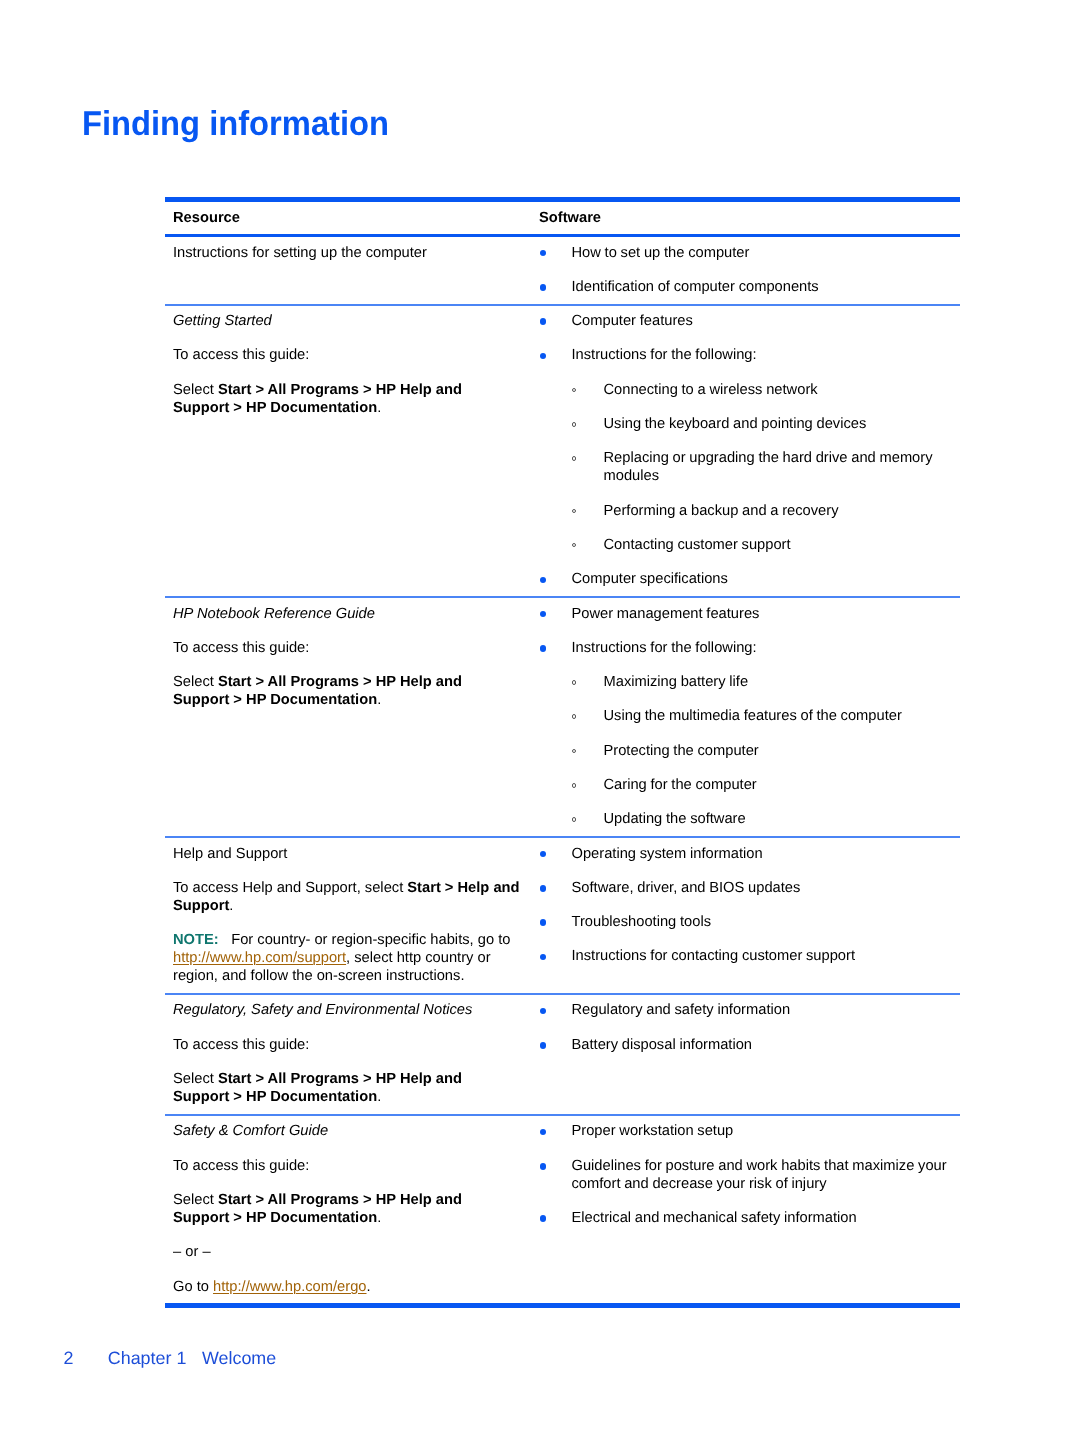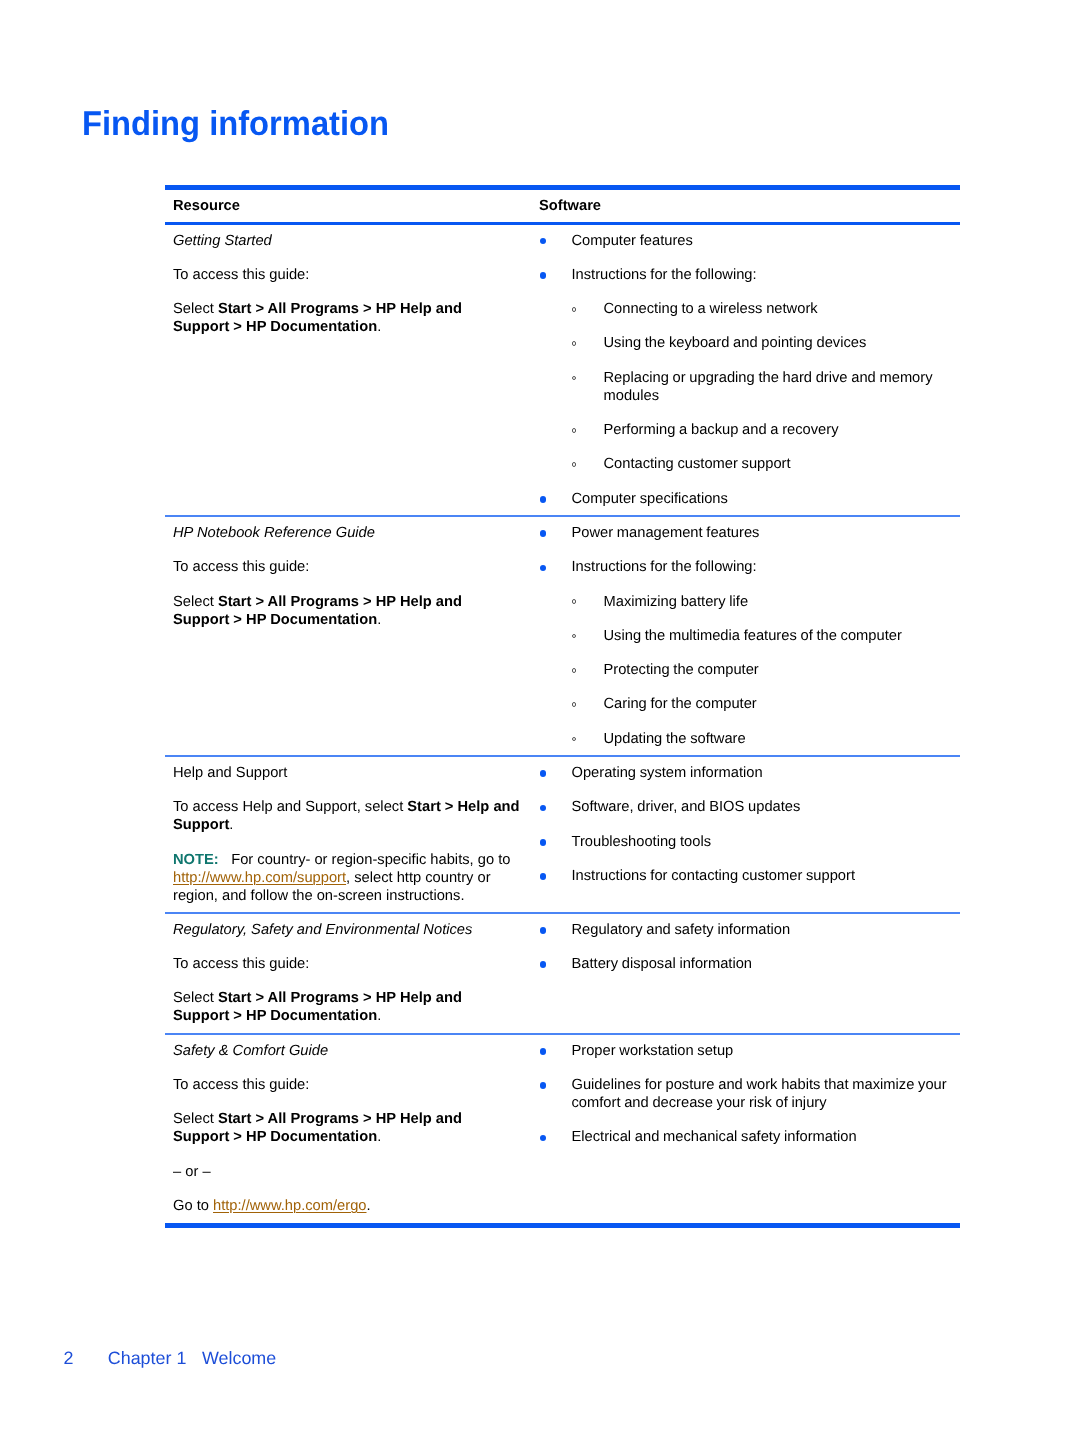--- a/index.html
+++ b/index.html
@@ -20,21 +20,21 @@
     font-size:34.4px; font-weight:bold; color:#0757f2;
     line-height:26px;
     transform:scaleX(0.951); transform-origin:left top;
   }
   .intro {
     position:absolute; left:165px; top:157.2px;
     font-size:18.2px; line-height:22px; color:#000;
   }
 
   table.grid {
-    position:absolute; left:165px; top:185px; width:817px;
+    position:absolute; left:165px; top:197px; width:817px;
     border-collapse:collapse; table-layout:fixed;
     border-top:5px solid #0757f2; border-bottom:5px solid #0757f2;
   }
   table.grid td { vertical-align:top; padding:0; }
   .col1 { width:373px; }
   .col2 { width:444px; }
 
   .hdr td { border-bottom:3px solid #0757f2; }
   .sep td { border-top:2px solid #4b85f5; }
 
@@ -89,20 +89,35 @@
     <tbody>
     <tr class="hdr">
       <td class="col1">
             <div class="hcell">Resource</div>
           </td>
       <td class="col2">
             <div class="hcell c2">Software</div>
           </td>
     </tr>
 
+    <tr class="row">
+      <td class="col1">
+        <div class="cell">
+          <p class="c-txt">Instructions for setting up the computer</p>
+        </div>
+      </td>
+      <td class="col2">
+        <div class="cell">
+          <ul class="b1">
+            <li><span>How to set up the computer</span></li>
+            <li><span>Identification of computer components</span></li>
+          </ul>
+        </div>
+      </td>
+    </tr>
 
     <tr class="row sep">
       <td class="col1">
         <div class="cell">
           <p class="c-txt ital">Getting Started</p>
           <p class="c-txt">To access this guide:</p>
           <p class="c-txt"><span>Select </span><span class="bold">Start &gt; All Programs &gt; HP Help and Support &gt; HP Documentation</span><span>.</span></p>
         </div>
       </td>
       <td class="col2">

